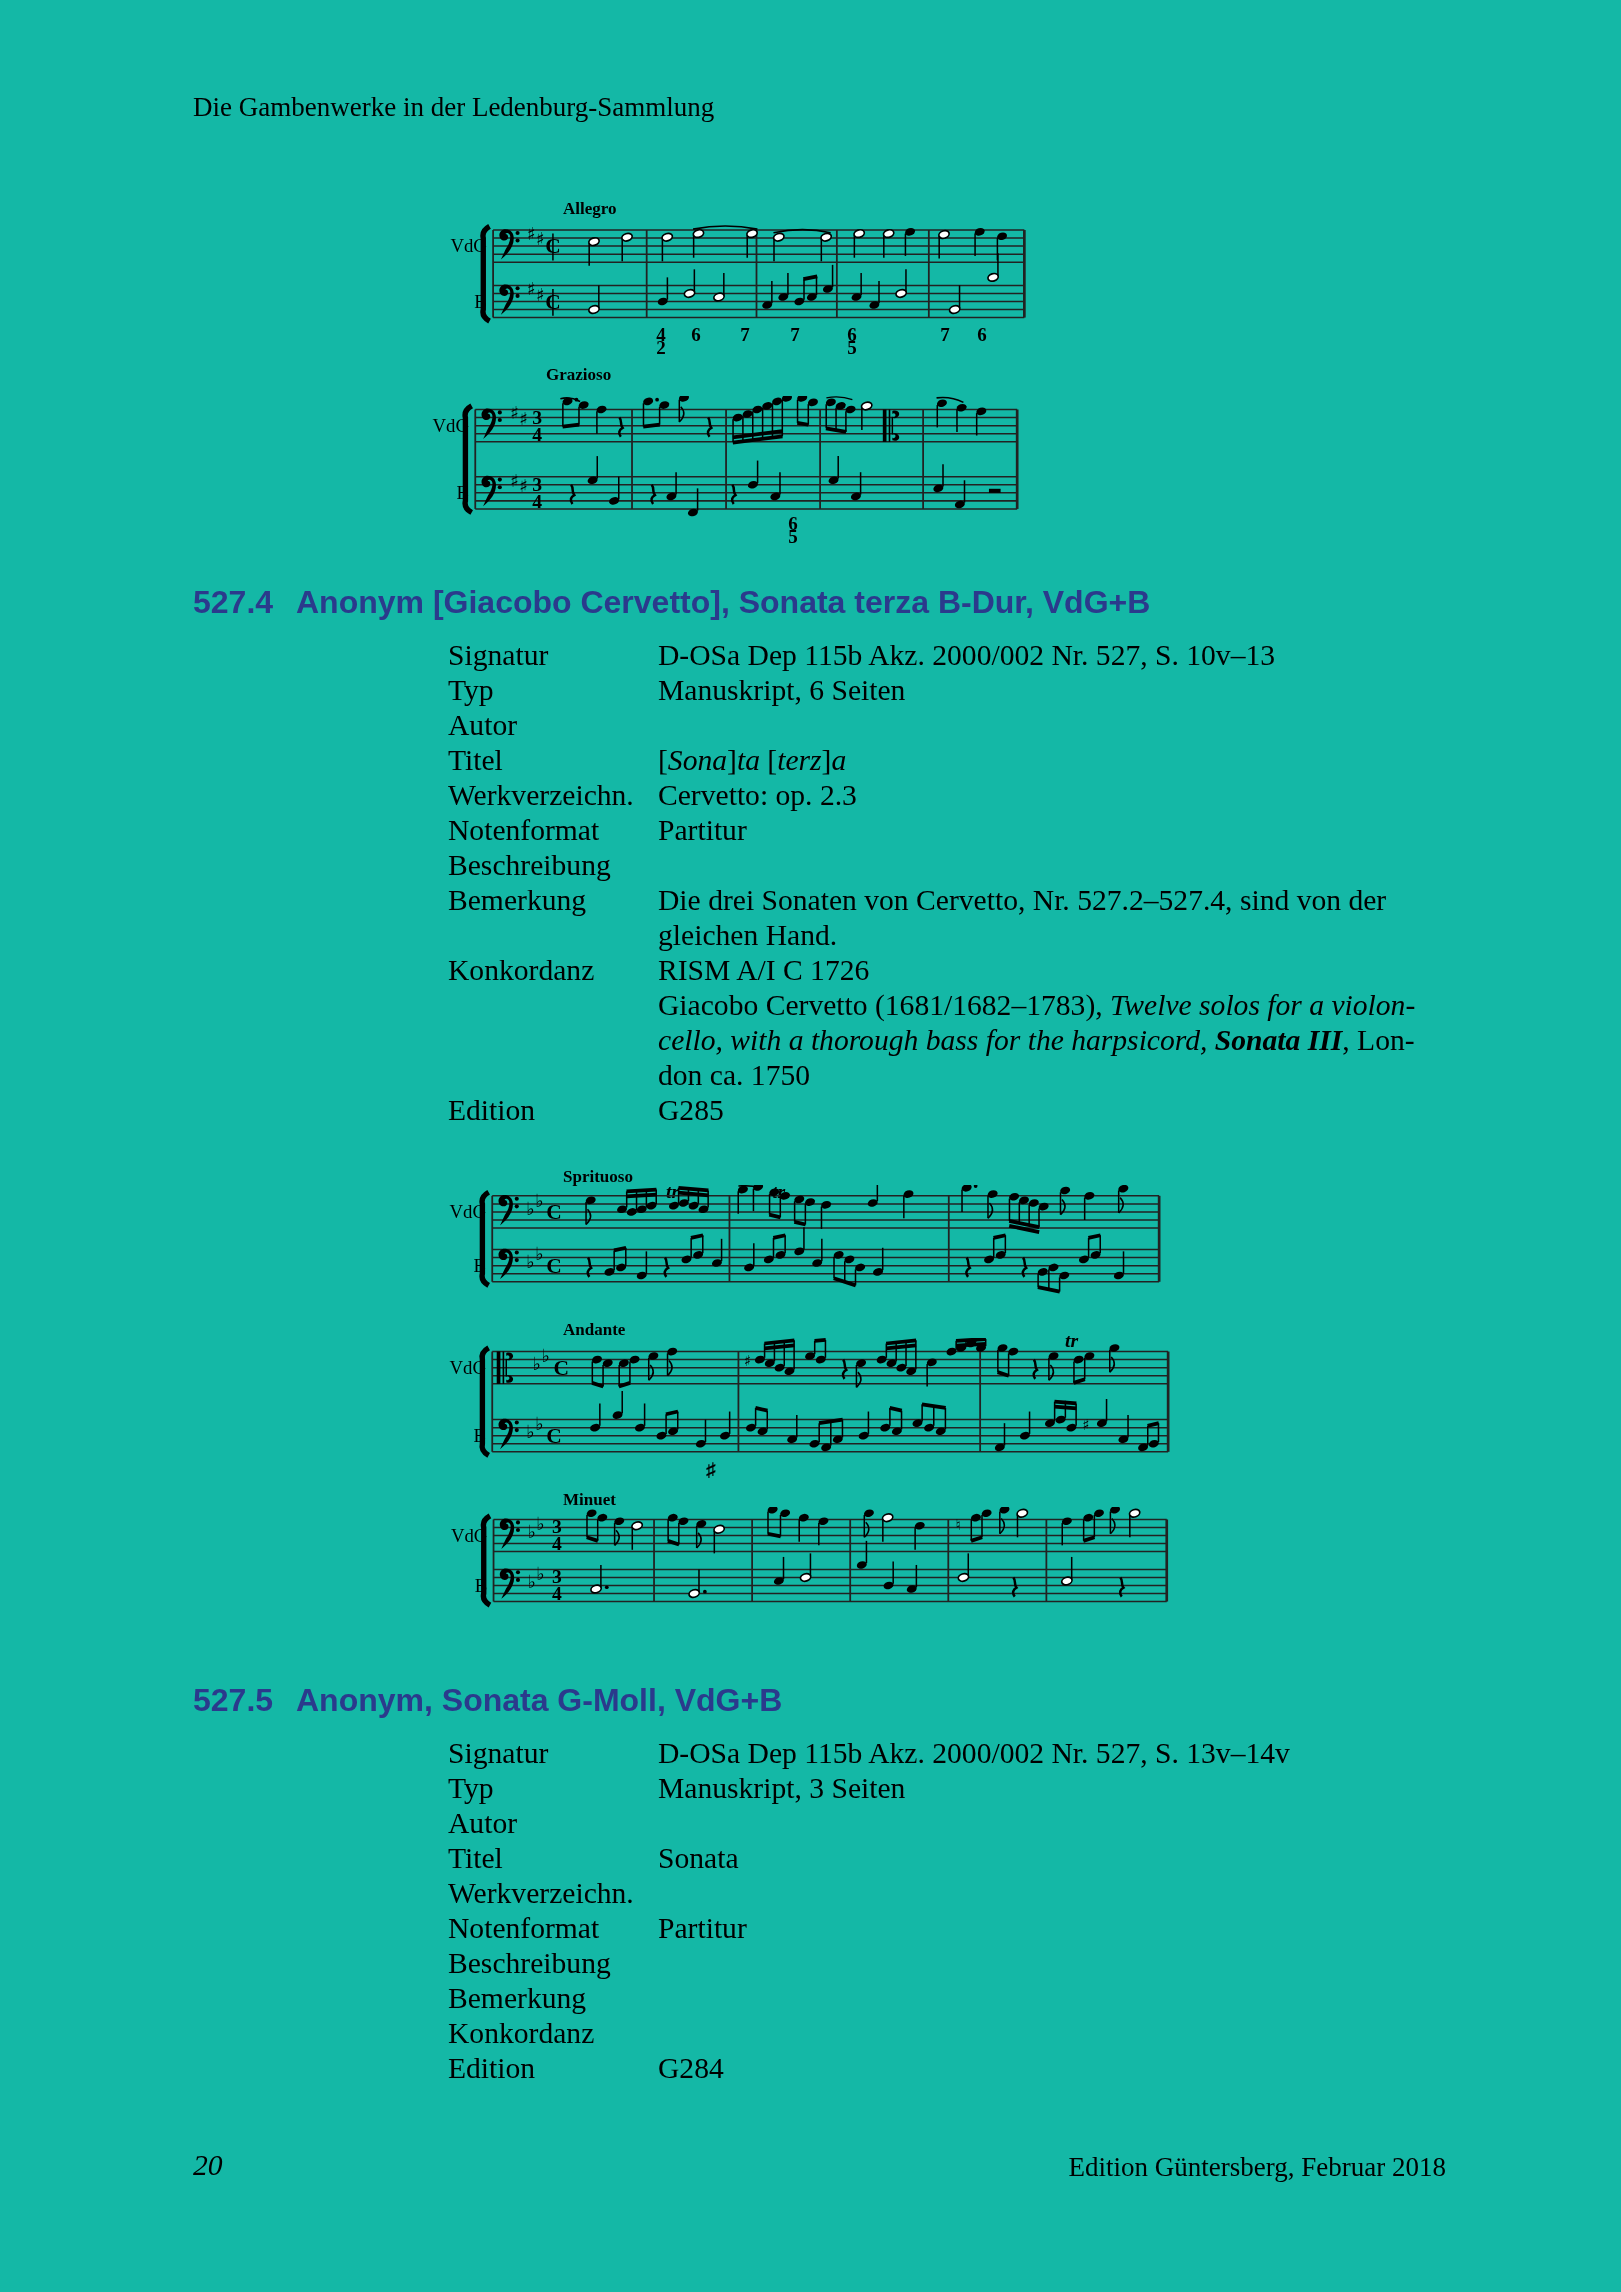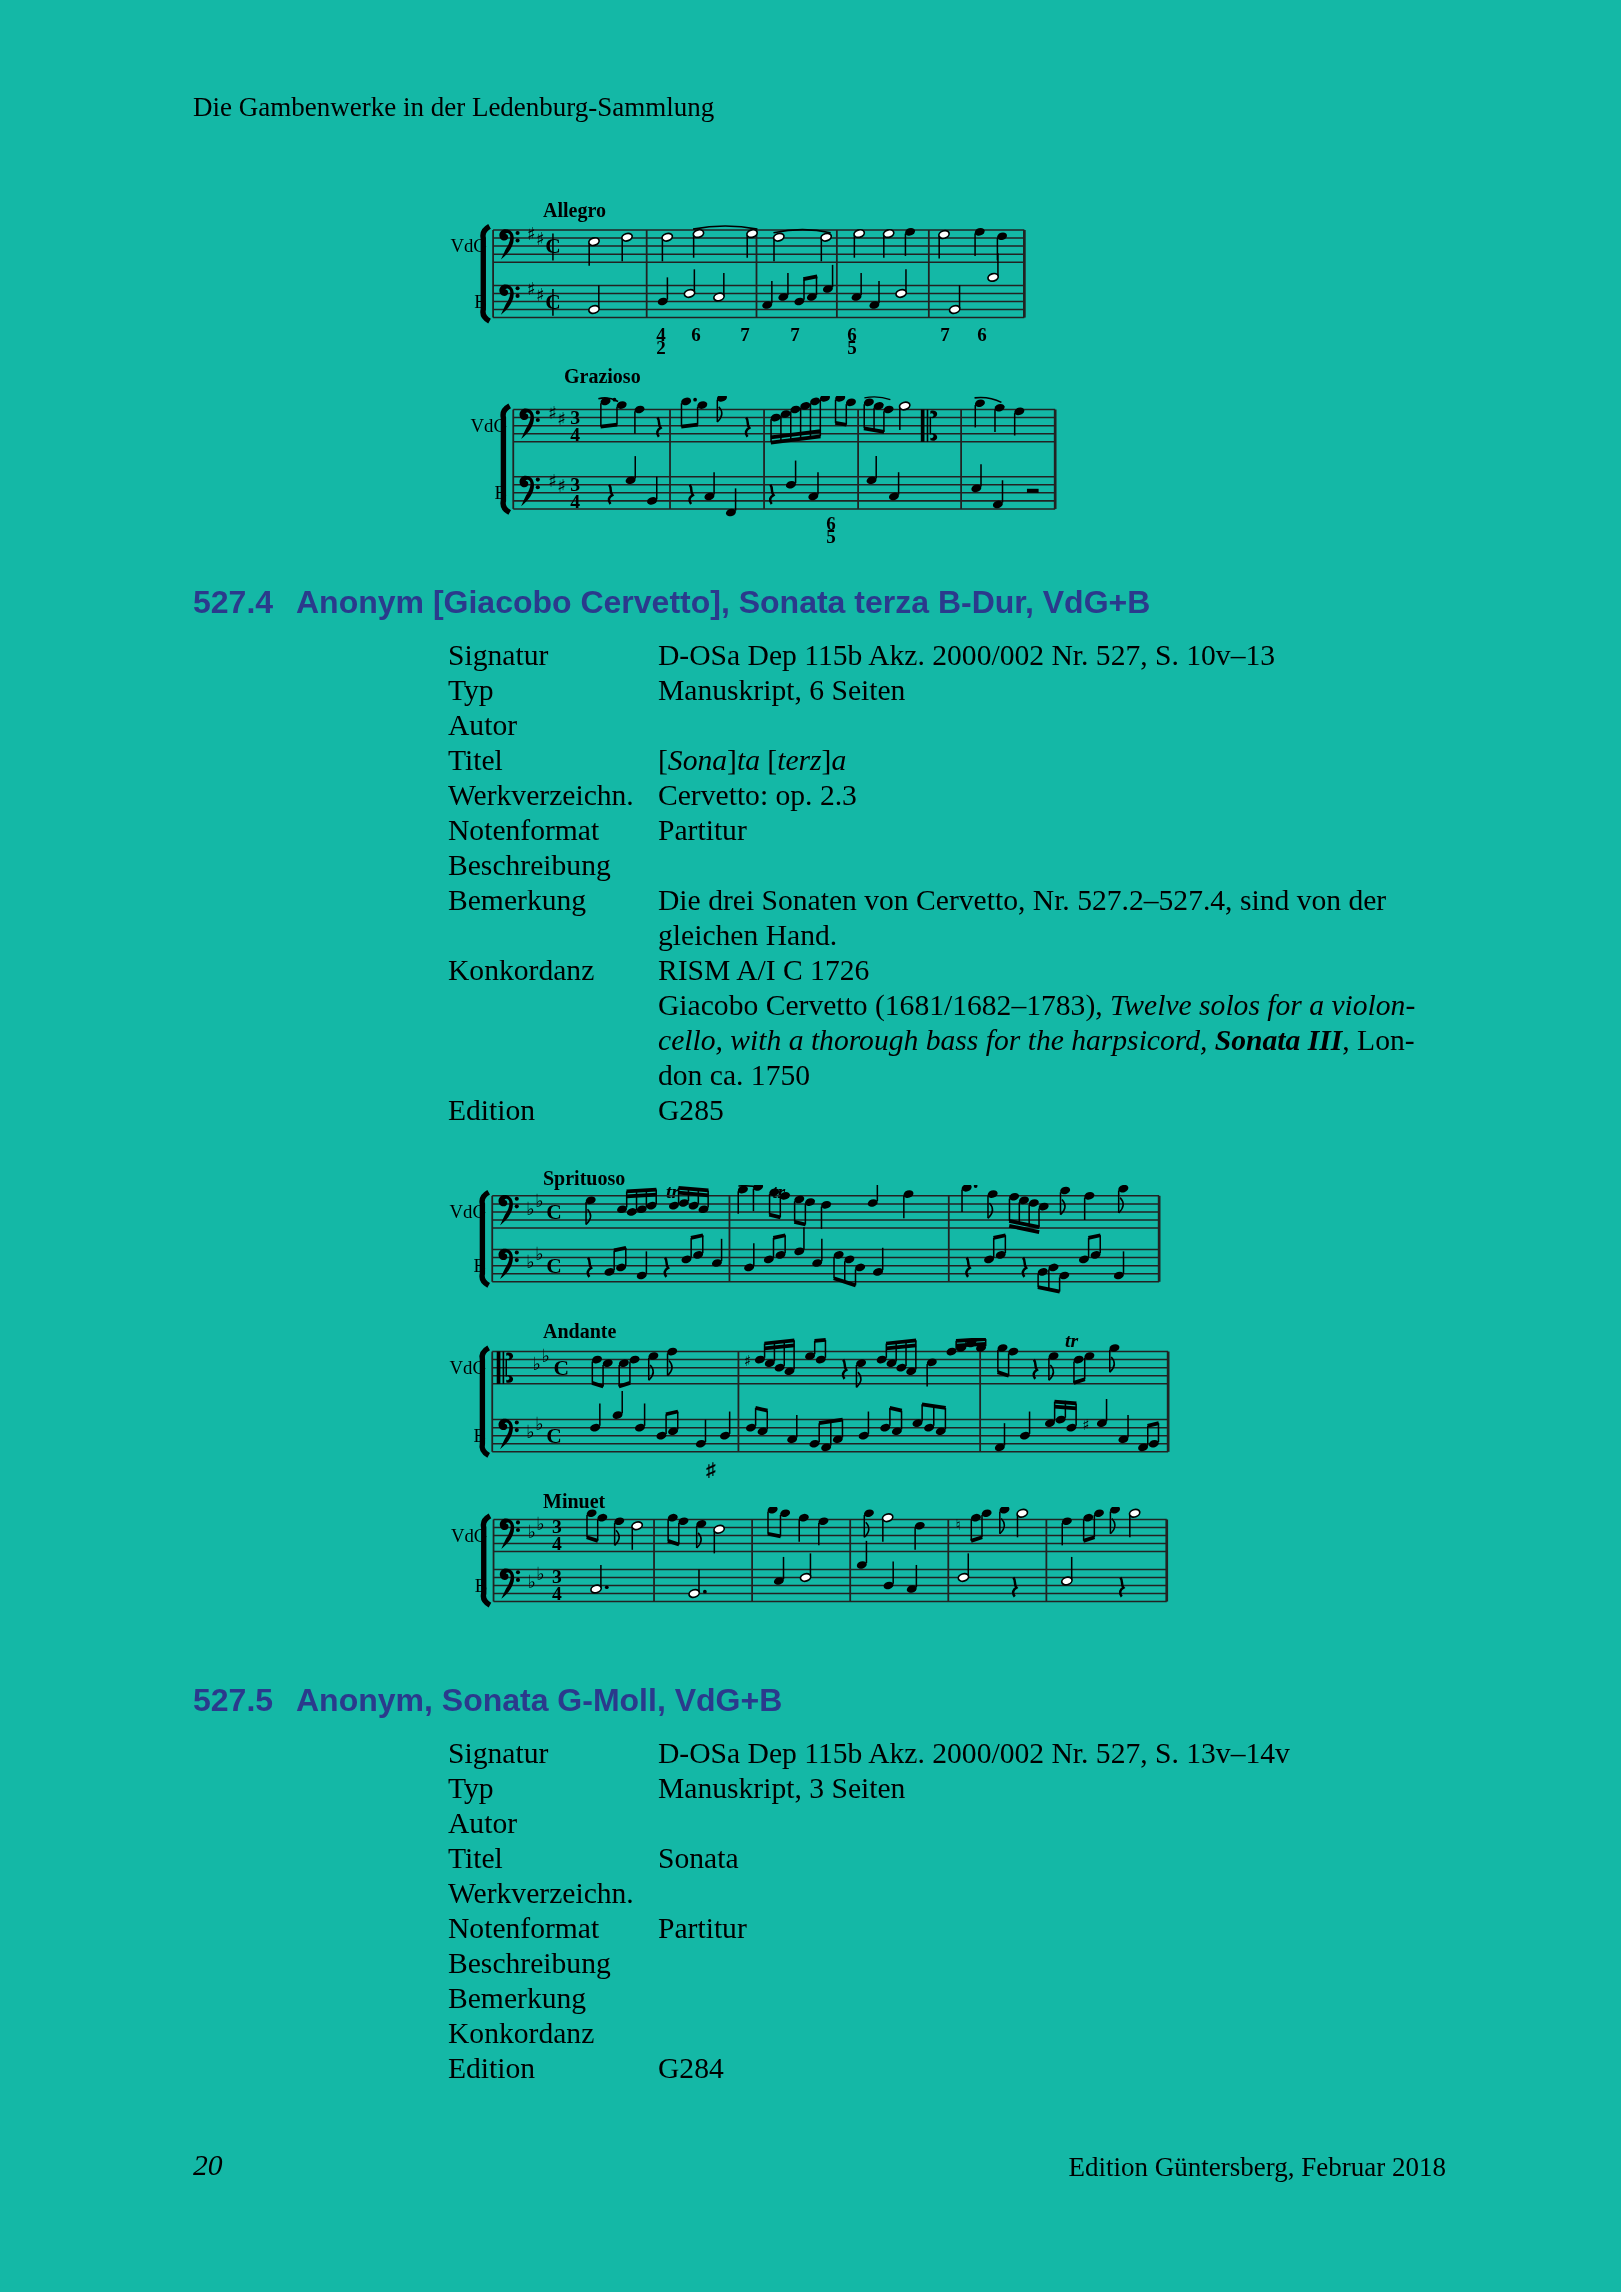--- a/index.html
+++ b/index.html
@@ -1,20 +1,20 @@
 <!DOCTYPE html>
 <html style="--accent: #2b3a8c;font-size:14.3px"><head>
 <meta charset="utf-8">
 <style>
   html,body{margin:0;padding:0;background:#fff;}
   #page{position:relative;width:1621px;height:2293px;background:#14b8a6;overflow:hidden;
         font-family:"Liberation Serif",serif;color:#000;}
   .abs{position:absolute;}
   .hdr{font-size:27px;}
-  .tempo{font-family:"Liberation Serif",serif;font-weight:bold;font-size:20px;}
+  .tempo{font-family:"Liberation Serif",serif;font-weight:bold;font-size:17px;margin-left:20px;}
   .slab{font-family:"Liberation Serif",serif;font-size:21px;}
   .fig{font-family:"Liberation Serif",serif;font-weight:bold;font-size:19px;line-height:12.5px;
        white-space:pre-line;text-align:center;transform:translateX(-50%);}
   .orn{font-family:"Liberation Serif",serif;font-style:italic;font-weight:bold;font-size:19.7px;}
   .sec-head{font-family:"Liberation Sans",sans-serif;font-weight:bold;font-size:32px;
             color:var(--accent,#2b3a8c);white-space:nowrap;}
   .sec-num{display:inline-block;width:103px;}
   .fields{width:1012px;font-size:29.6px;line-height:35px;}
   .frow{display:flex;align-items:flex-start;}
   .flab{width:210px;flex:0 0 210px;}
@@ -178,21 +178,21 @@
 2</span>
     <span class="abs fig" style="left:253px;top:130px;">6</span>
     <span class="abs fig" style="left:302px;top:130px;">7</span>
     <span class="abs fig" style="left:352px;top:130px;">7</span>
     <span class="abs fig" style="left:409px;top:130px;">6
 5</span>
     <span class="abs fig" style="left:502px;top:130px;">7</span>
     <span class="abs fig" style="left:539px;top:130px;">6</span>
   </div>
 
-  <div class="abs" style="left:464px;top:360px;width:627px;height:206px;">
+  <div class="abs" style="left:426px;top:360px;width:627px;height:206px;">
     <span class="abs tempo" style="left:100px;top:4.5px;">Grazioso</span>
     <svg class="abs" style="left:0;top:36px;" width="627" height="139" viewBox="0 0 700 155">
       <path class="brk" d="M51,11 Q42,16 44,24 L44,117 Q42,125 51,130"></path>
       <line x1="55" y1="15" x2="55" y2="126" class="bar"></line>
       <g>
         <line x1="55" y1="15" x2="660" y2="15" class="sln"></line>
           <line x1="55" y1="24" x2="660" y2="24" class="sln"></line>
           <line x1="55" y1="33" x2="660" y2="33" class="sln"></line>
           <line x1="55" y1="42" x2="660" y2="42" class="sln"></line>
           <line x1="55" y1="51" x2="660" y2="51" class="sln"></line>

